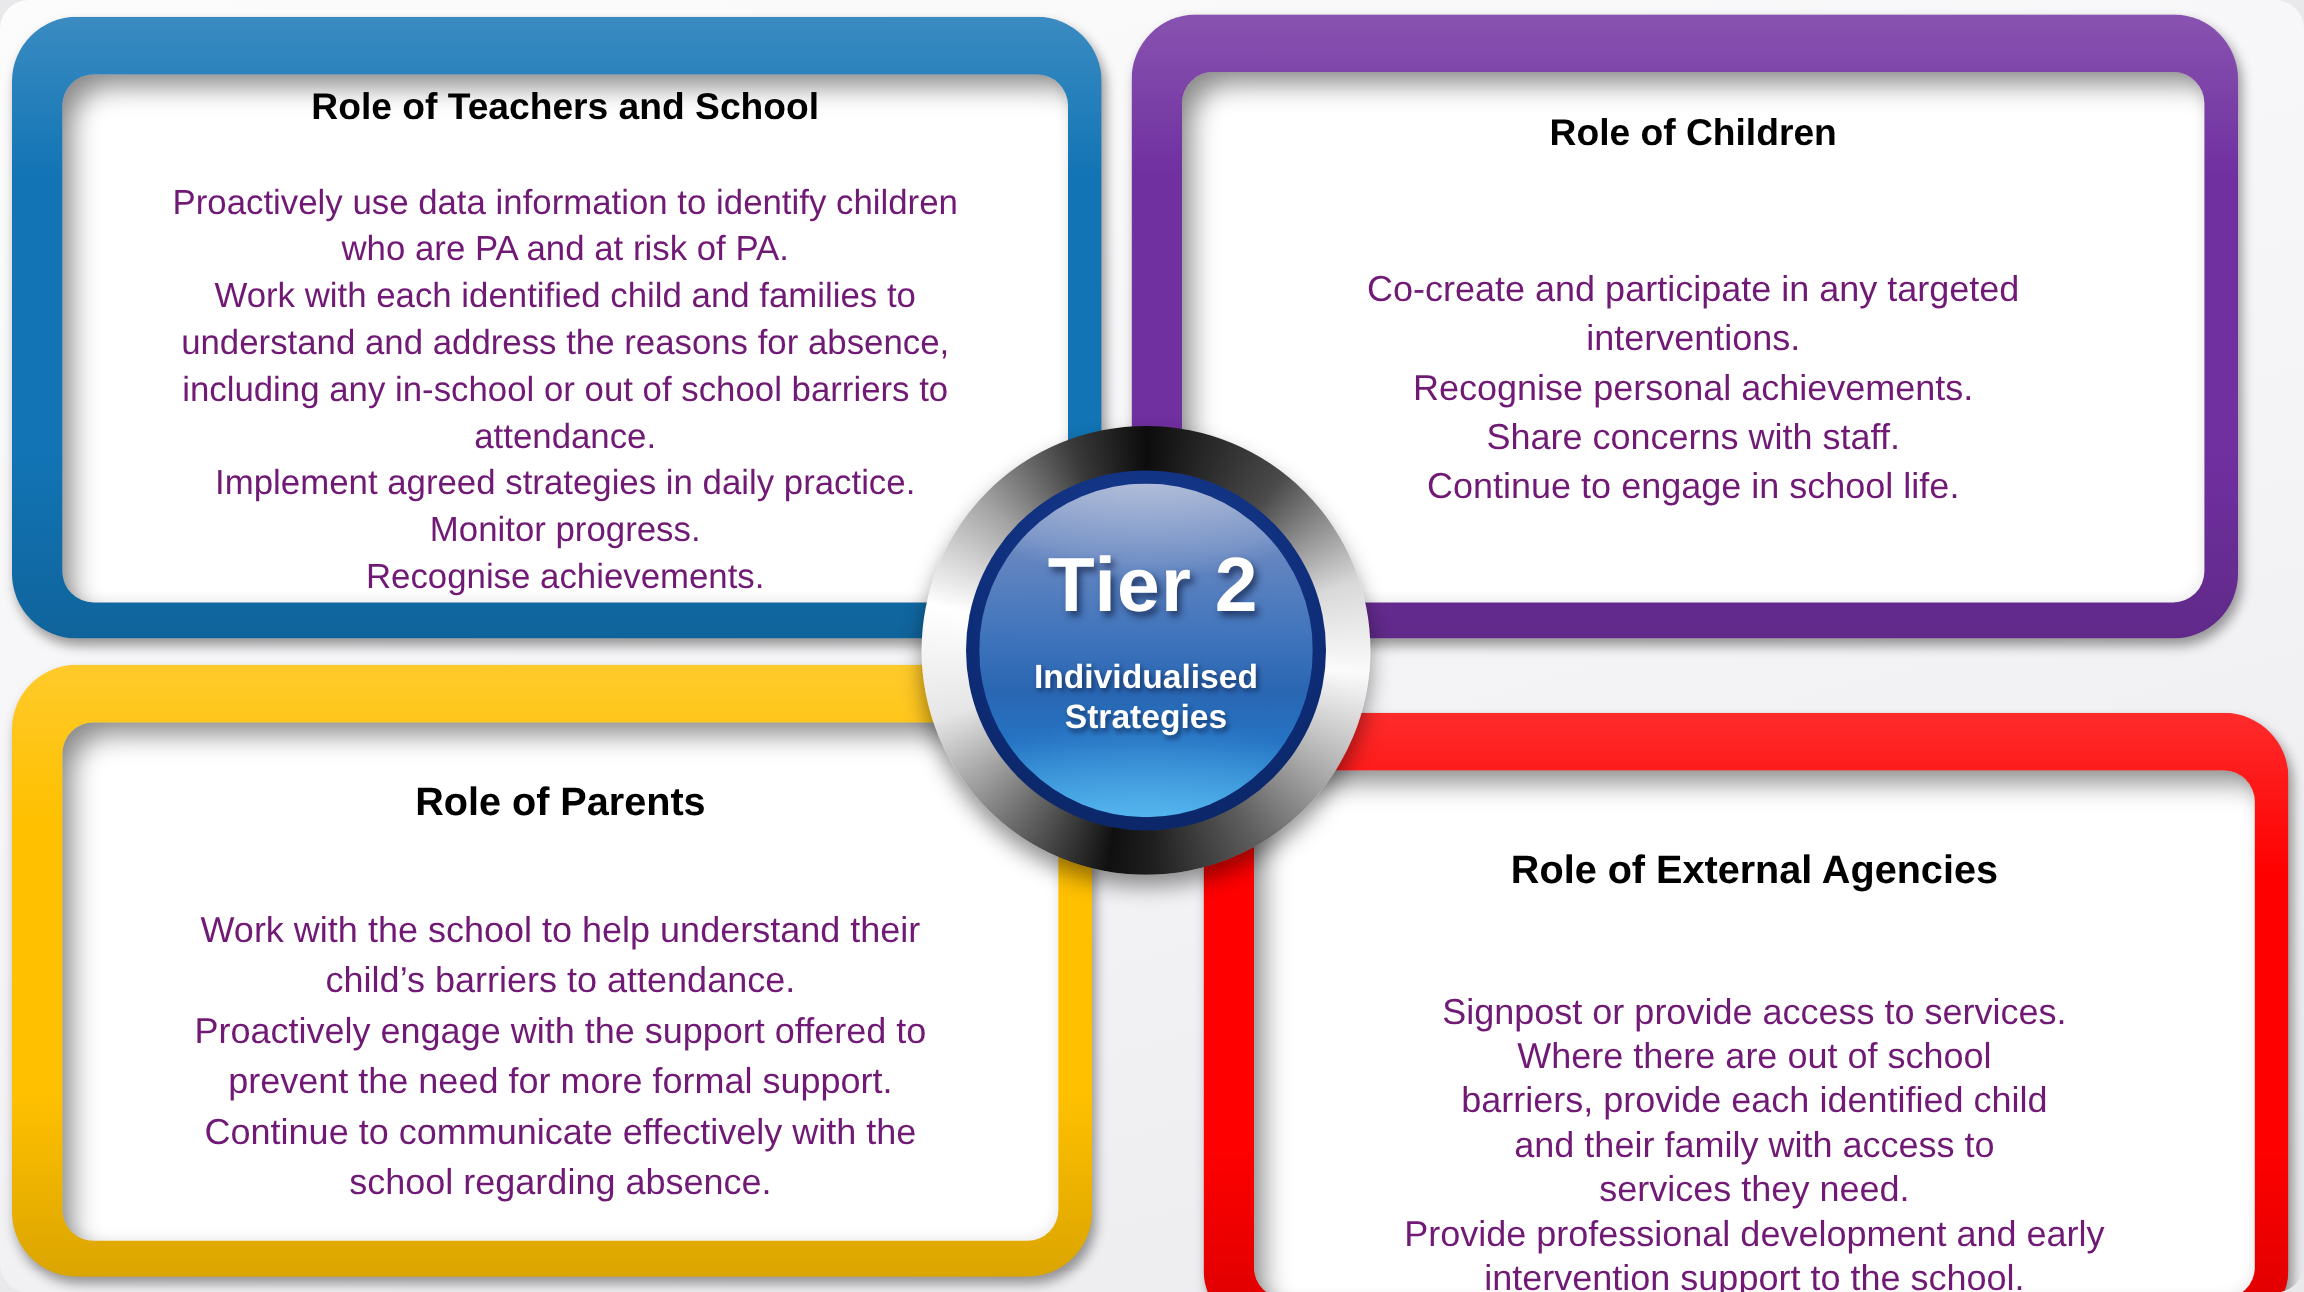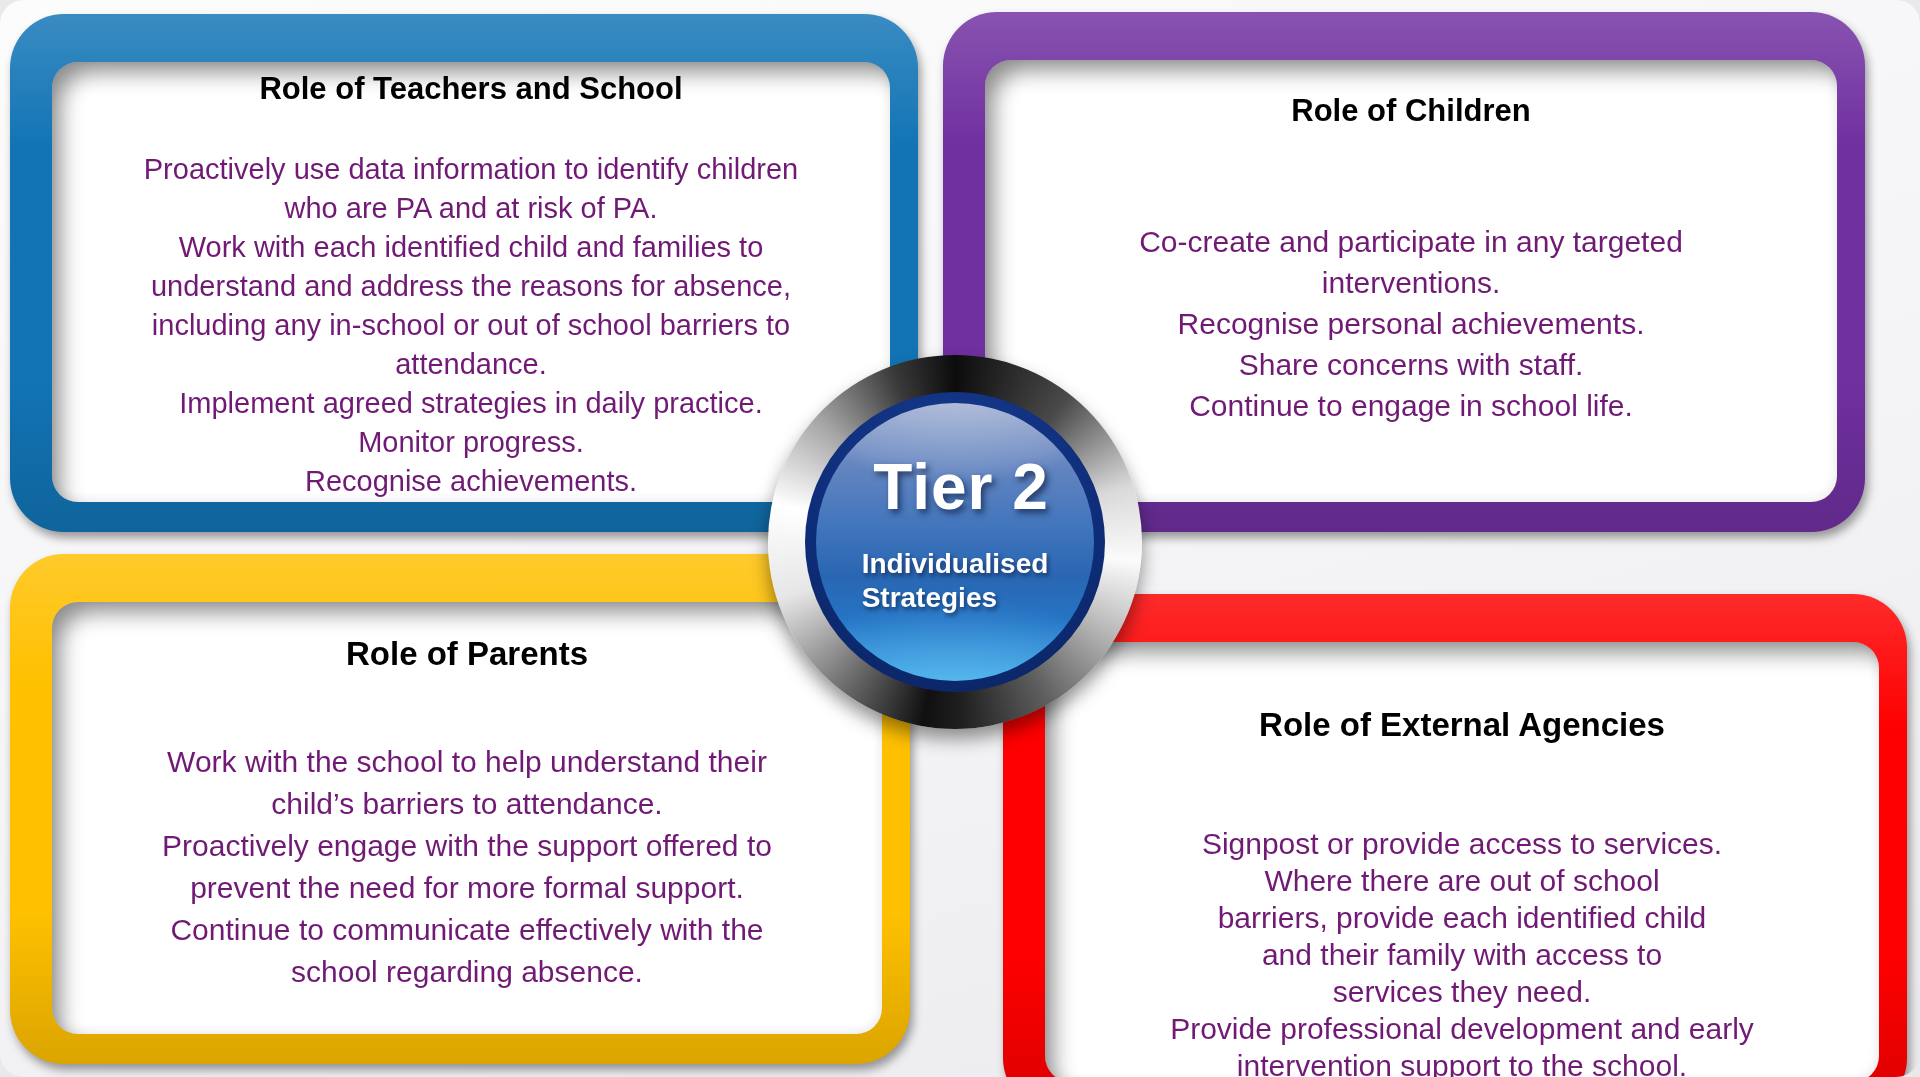--- a/index.html
+++ b/index.html
@@ -32,21 +32,21 @@
 
   .ptitle { margin:0; font-weight:bold; color:#000; }
   .pbody  { margin:0; white-space:pre-line; color:#701a75; }
 
   .t-tl { padding-top:8px;  font-size:31px; line-height:38px; }
   .b-tl { padding-top:42px; font-size:29px; line-height:39px; }
 
   .t-tr { padding-top:32px; font-size:31px; line-height:38px; }
   .b-tr { padding-top:91px; font-size:30px; line-height:41px; }
 
-  .t-bl { padding-top:32px; font-size:33px; line-height:40px; }
+  .t-bl { padding-top:46px; font-size:33px; line-height:40px; }
   .b-bl { padding-top:67px; font-size:30px; line-height:42px; }
 
   .t-br { padding-top:63px; font-size:33px; line-height:40px; }
   .b-br { padding-top:80px; font-size:30px; line-height:37px; }
 
   
   .badge {
     position:absolute; left:768px; top:355px; width:374px; height:374px;
     border-radius:50%;
     background: conic-gradient(from 0deg,
@@ -67,21 +67,21 @@
       radial-gradient(120% 65% at 50% 110%, rgba(120,210,255,.55) 0%, rgba(120,210,255,0) 62%),
       radial-gradient(105% 60% at 50% -8%, rgba(255,255,255,.38) 0%, rgba(255,255,255,.10) 52%, rgba(255,255,255,0) 62%),
       linear-gradient(180deg, #8c9ec8 0%, #6485c0 22%, #3f74bc 46%, #2a66b2 62%, #2574c4 78%, #3ca2e2 100%);
   }
   .tier {
     font-size:64px; font-weight:bold; color:#fff; line-height:1; letter-spacing:1px;
     text-shadow: 3px 4px 6px rgba(10,25,60,.65); margin-top:-14px;margin-left:12px;
   }
   .tier-sub {
     font-size:28px; font-weight:bold; color:#fff; line-height:34px;
-    white-space:pre-line; margin-top:28px;
+    white-space:pre-line; text-align:center; margin-top:28px;
     text-shadow: 2px 3px 4px rgba(10,25,60,.6);
   }
 </style>
 </head>
 <body>
 
 <div class="canvas">
 
   <section class="frame frame-tl">
     <div class="inner">

